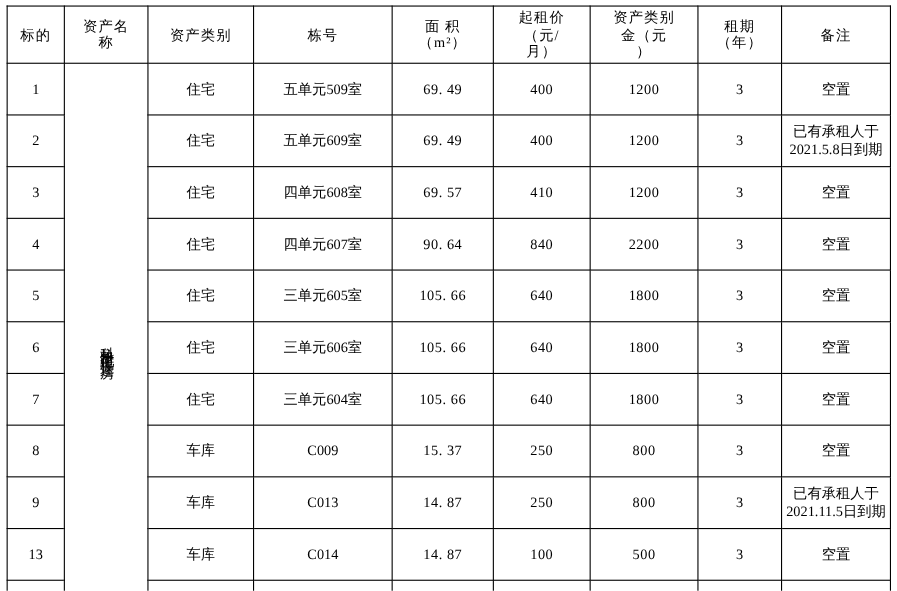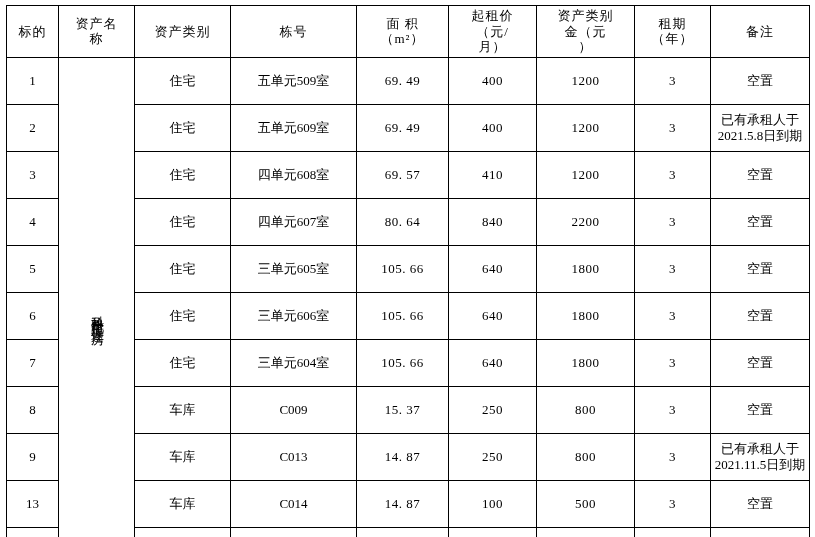--- a/index.html
+++ b/index.html
@@ -162,21 +162,21 @@
         <td class="num-cell">69. 57</td>
         <td class="num-cell">410</td>
         <td class="num-cell">1200</td>
         <td class="num-cell">3</td>
         <td>空置</td>
       </tr>
       <tr>
         <td>4</td>
         <td>住宅</td>
         <td>四单元607室</td>
-        <td class="num-cell">80. 64</td>
+        <td class="num-cell">90. 64</td>
         <td class="num-cell">840</td>
         <td class="num-cell">2200</td>
         <td class="num-cell">3</td>
         <td>空置</td>
       </tr>
       <tr>
         <td>5</td>
         <td>住宅</td>
         <td>三单元605室</td>
         <td class="num-cell">105. 66</td>

